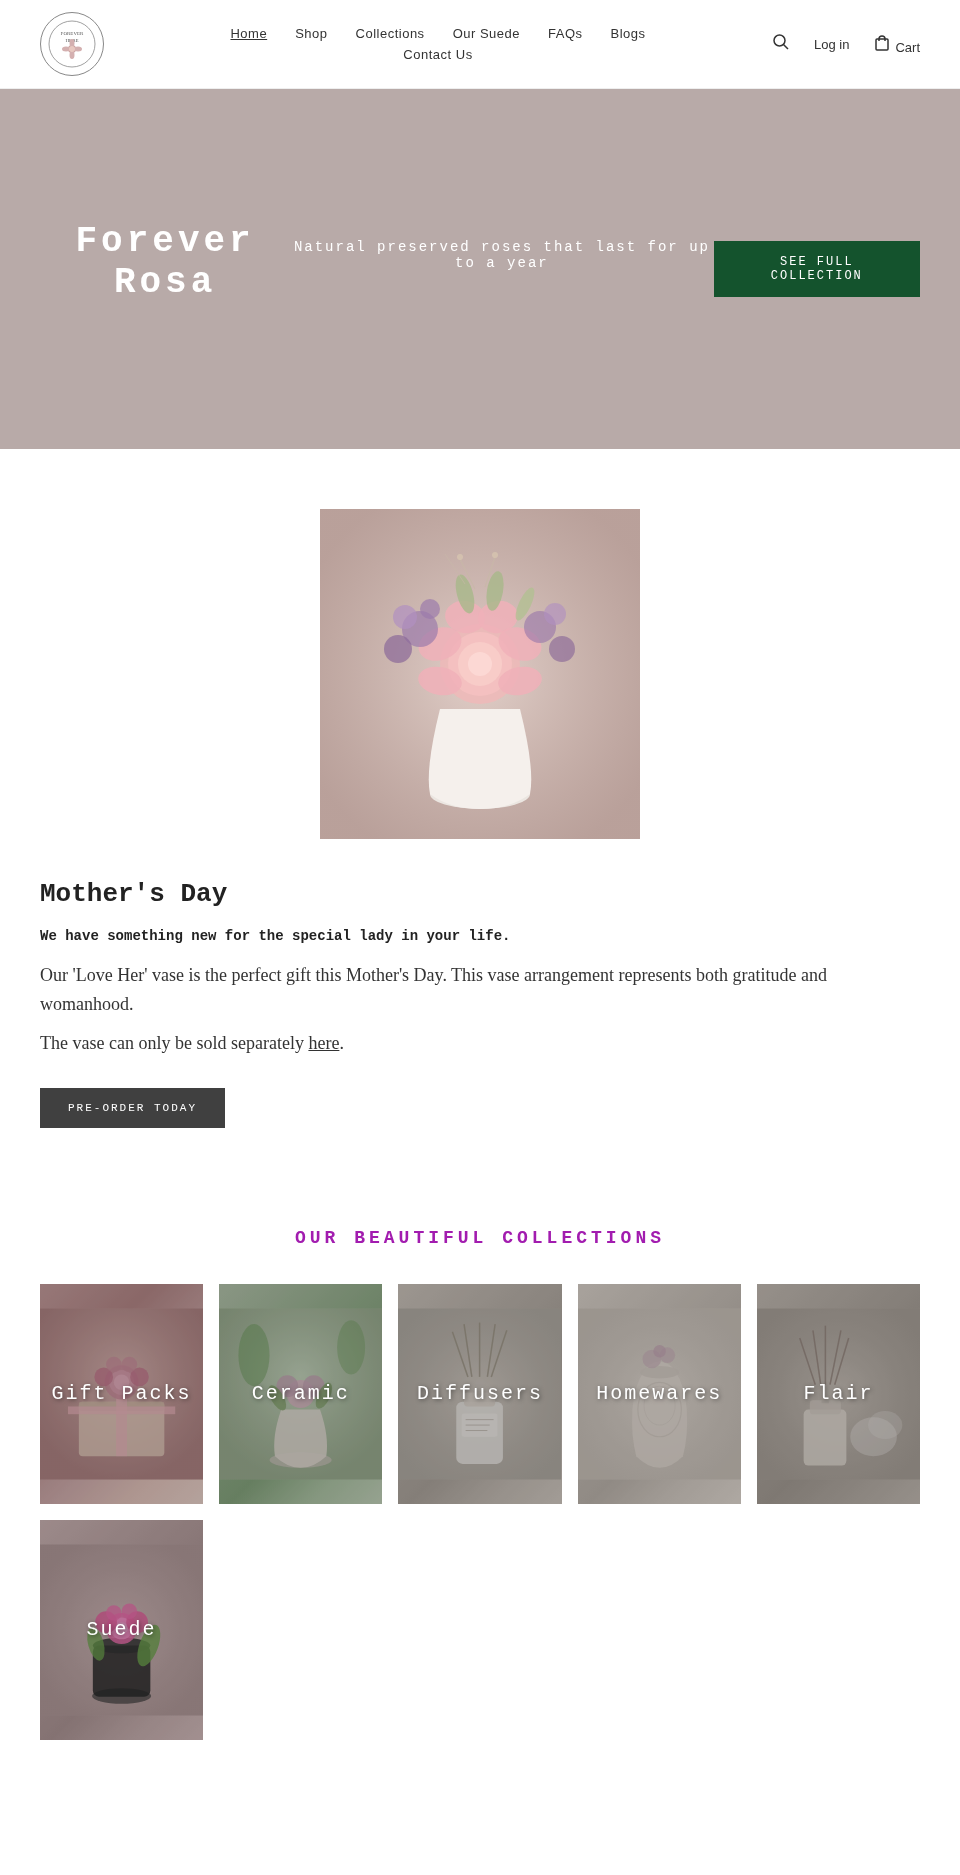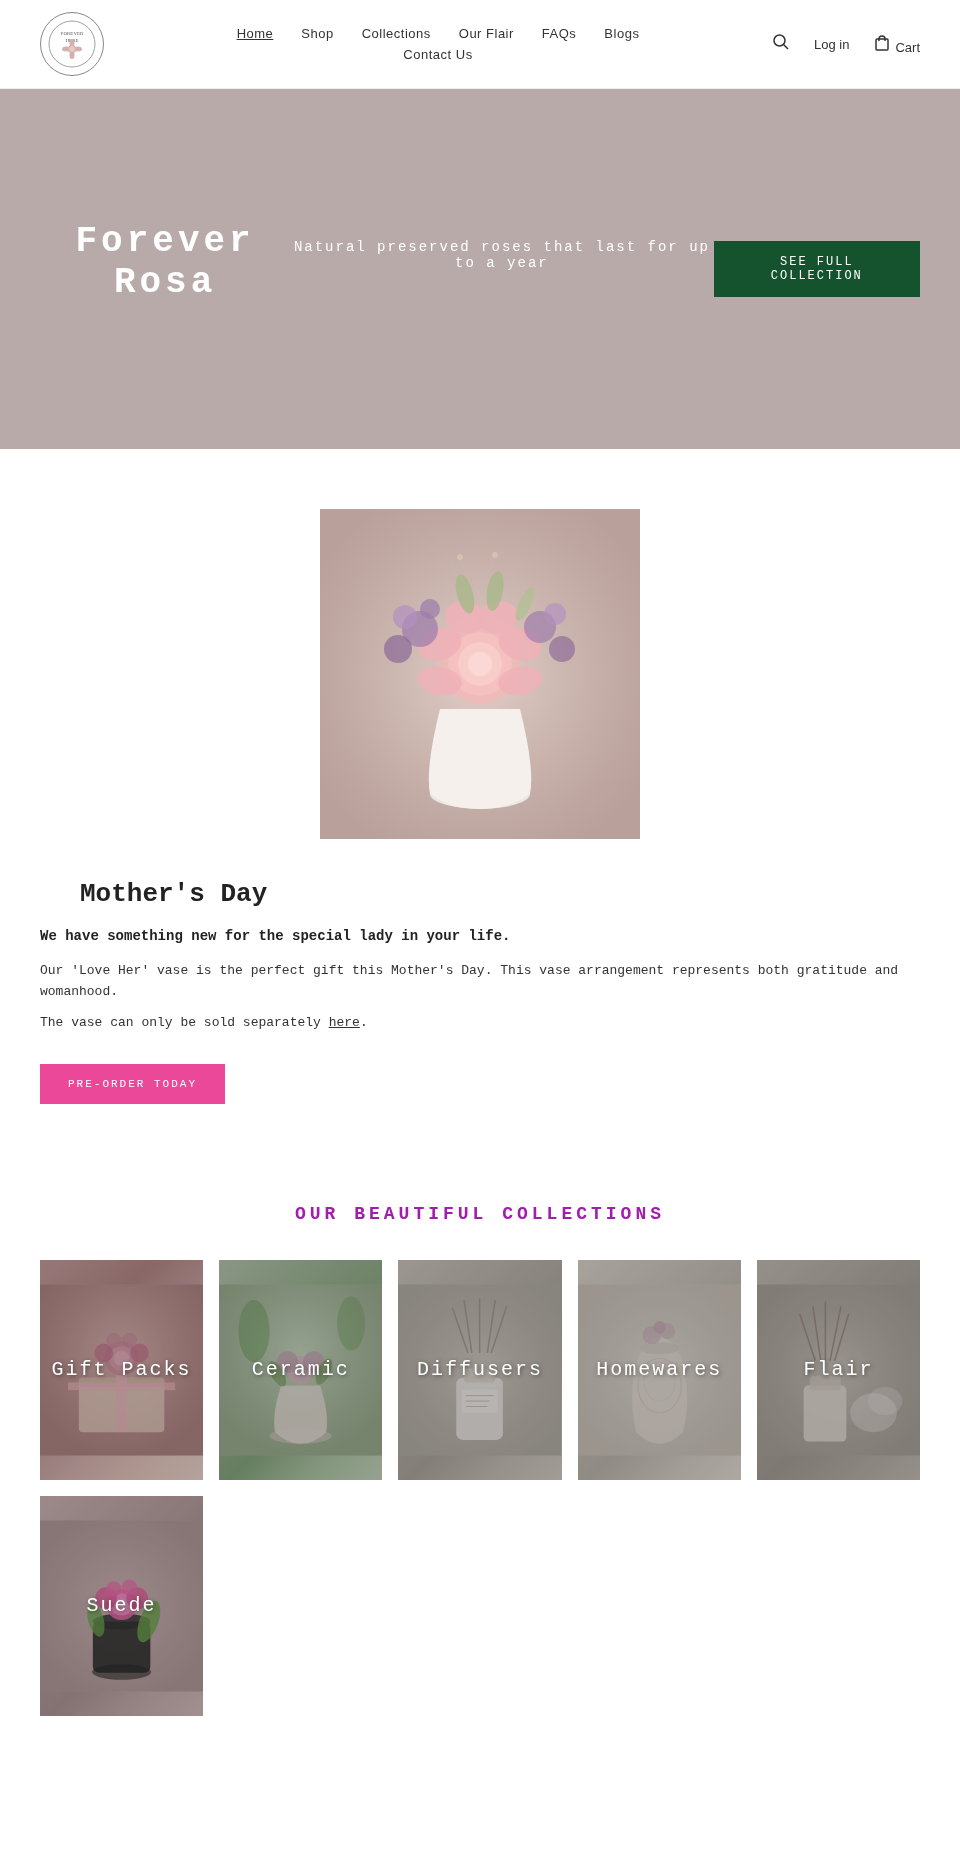--- a/index.html
+++ b/index.html
@@ -165,46 +165,45 @@
     .featured-text {
       width: 100%;
       max-width: 880px;
     }
 
     .featured-text h2 {
       font-family: 'Courier New', Courier, monospace;
       font-size: 26px;
       color: #222;
       margin-bottom: 16px;
-      margin-left: 40px;
     }
 
     .featured-text .bold-line {
       font-family: 'Courier New', Courier, monospace;
       font-size: 14px;
       font-weight: bold;
       color: #222;
       margin-bottom: 14px;
     }
 
     .featured-text p {
-      font-family: Liberation Mono, monospace;
-      font-size: 13px;
+      font-family: Liberation Serif, serif;
+      font-size: 18px;
       color: #333;
       margin-bottom: 10px;
       line-height: 1.6;
     }
 
     .featured-text a {
       color: #333;
       text-decoration: underline;
     }
 
     .preorder-btn {
-      background: #ec4899;
+      background: #404040;
       color: #fff;
       border: none;
       padding: 14px 28px;
       font-family: 'Courier New', Courier, monospace;
       font-size: 11px;
       letter-spacing: 2px;
       cursor: pointer;
       text-transform: uppercase;
       margin-top: 20px;
     }
@@ -300,21 +299,21 @@
         <circle cx="25" cy="30" r="3" fill="#e8c8c0"></circle>
       </svg>
     </div>
   </div>
 
   <nav>
     <div class="nav-top">
       <a href="#" class="active">Home</a>
       <a href="#">Shop</a>
       <a href="#">Collections</a>
-      <a href="#">Our Flair</a>
+      <a href="#">Our Suede</a>
       <a href="#">FAQs</a>
       <a href="#">Blogs</a>
     </div>
     <div class="nav-bottom">
       <a href="#">Contact Us</a>
     </div>
   </nav>
 
   <div class="header-icons">
     <button class="icon-btn">

